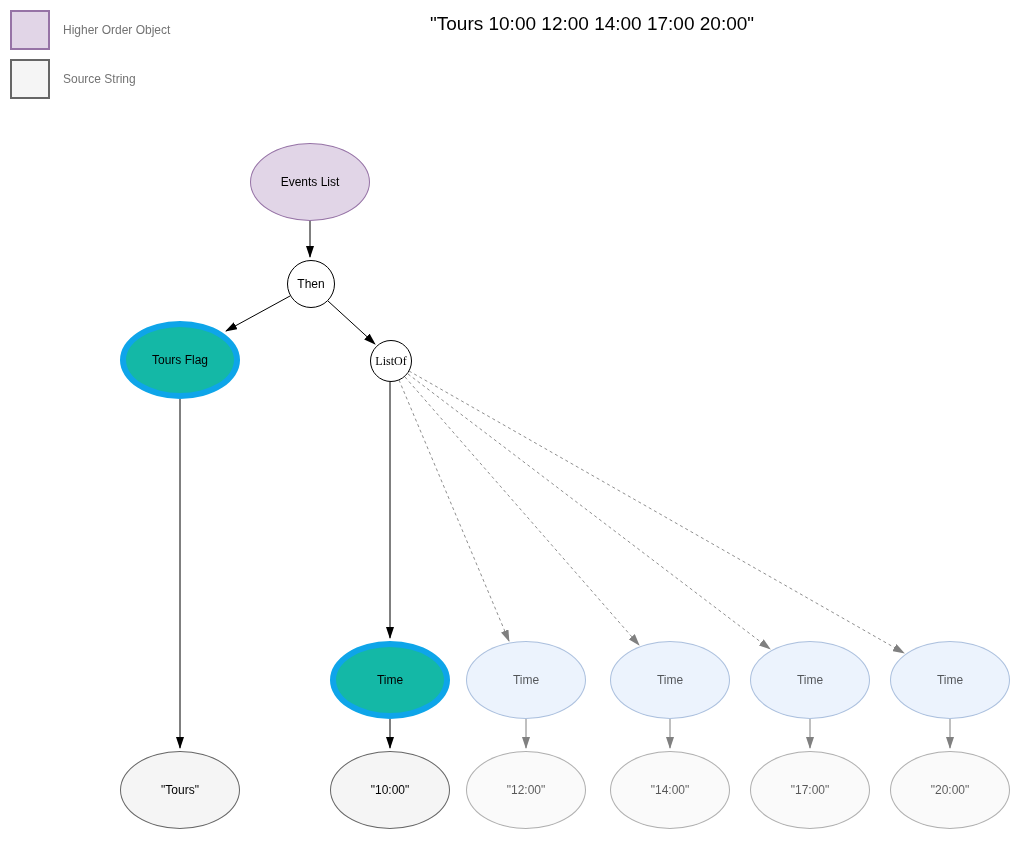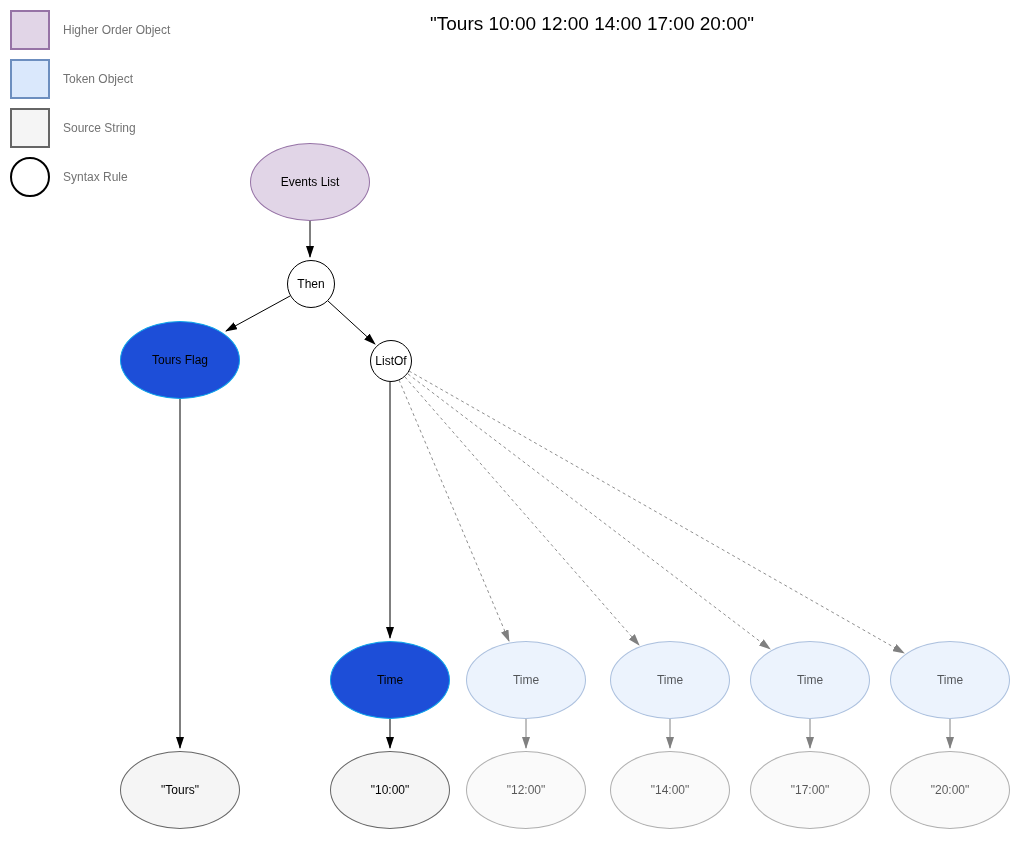--- a/index.html
+++ b/index.html
@@ -38,21 +38,21 @@
     justify-content: center;
     text-align: center;
     box-sizing: border-box;
     font-size: 12px;
     color: #000000;
   }
   .ellipse { width: 120px; height: 78px; border-radius: 50%; }
   .circle  { border-radius: 50%; text-align: center; }
 
   .purple { background: #e1d5e7; border: 1px solid #9673a6; }
-  .blue   { background: #1d4ed8; border: 1px solid #0ea5e9; }
+  .blue   { background: #14b8a6; border: 6px solid #0ea5e9; }
   .gray   { background: #f5f5f5; border: 1px solid #666666; }
   .white  { background: #ffffff; border: 1px solid #000000; }
 
   .faded-blue {
     background: rgba(218,232,252,0.5);
     border: 1px solid rgba(108,142,191,0.5);
     color: rgba(0,0,0,0.65);
   }
   .faded-gray {
     background: rgba(245,245,245,0.55);
@@ -94,46 +94,38 @@
   </svg>
 
   <div class="diagram-title">"Tours 10:00 12:00 14:00 17:00 20:00"</div>
 
   <div class="legend">
     <div class="legend-item">
       <span class="swatch swatch-higher-order"></span>
       <span class="legend-label">Higher Order Object</span>
     </div>
     <div class="legend-item">
-      <span class="swatch swatch-token"></span>
-      <span class="legend-label">Token Object</span>
-    </div>
-    <div class="legend-item">
       <span class="swatch swatch-source"></span>
       <span class="legend-label">Source String</span>
-    </div>
-    <div class="legend-item">
-      <span class="swatch swatch-syntax"></span>
-      <span class="legend-label">Syntax Rule</span>
     </div>
   </div>
 
   <div class="node ellipse purple" style="left:250px; top:143px;">
     <span>Events List</span>
   </div>
 
   <div class="node circle white" style="left:287px; top:260px; width:48px; height:48px;">
     <span>Then</span>
   </div>
 
   <div class="node ellipse blue" style="left:120px; top:321px;">
     <span>Tours Flag</span>
   </div>
 
-  <div class="node circle white" style="left:370px; top:340px; width:42px; height:42px;">
+  <div class="node circle white" style="left:370px; top:340px; width:42px; height:42px;font-family:Liberation Serif, serif;">
     <span>ListOf</span>
   </div>
 
   <div class="node ellipse blue" style="left:330px; top:641px;">
     <span>Time</span>
   </div>
   <div class="node ellipse faded-blue" style="left:466px; top:641px;">
     <span>Time</span>
   </div>
   <div class="node ellipse faded-blue" style="left:610px; top:641px;">

